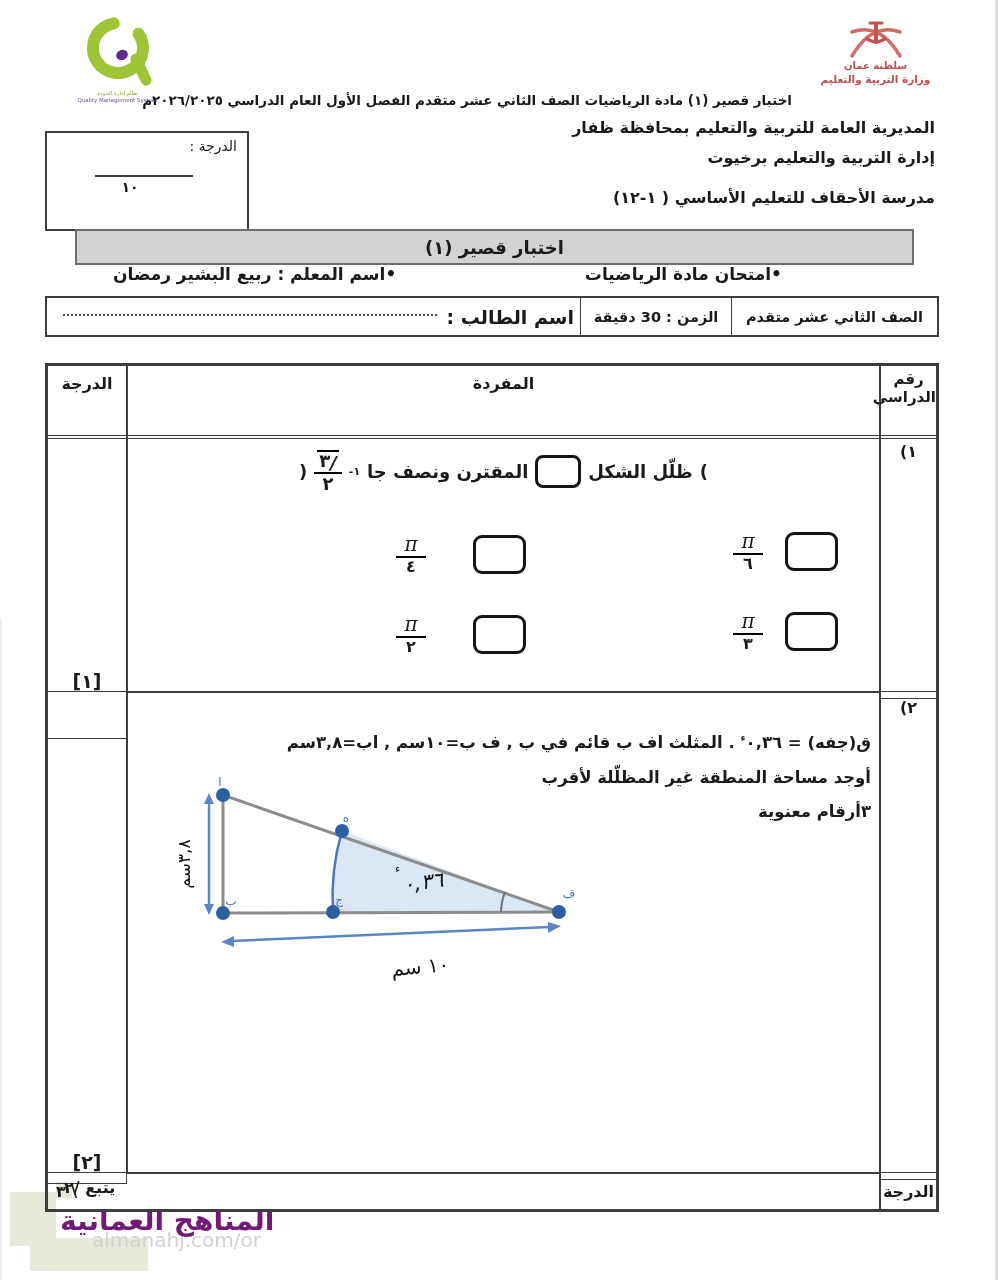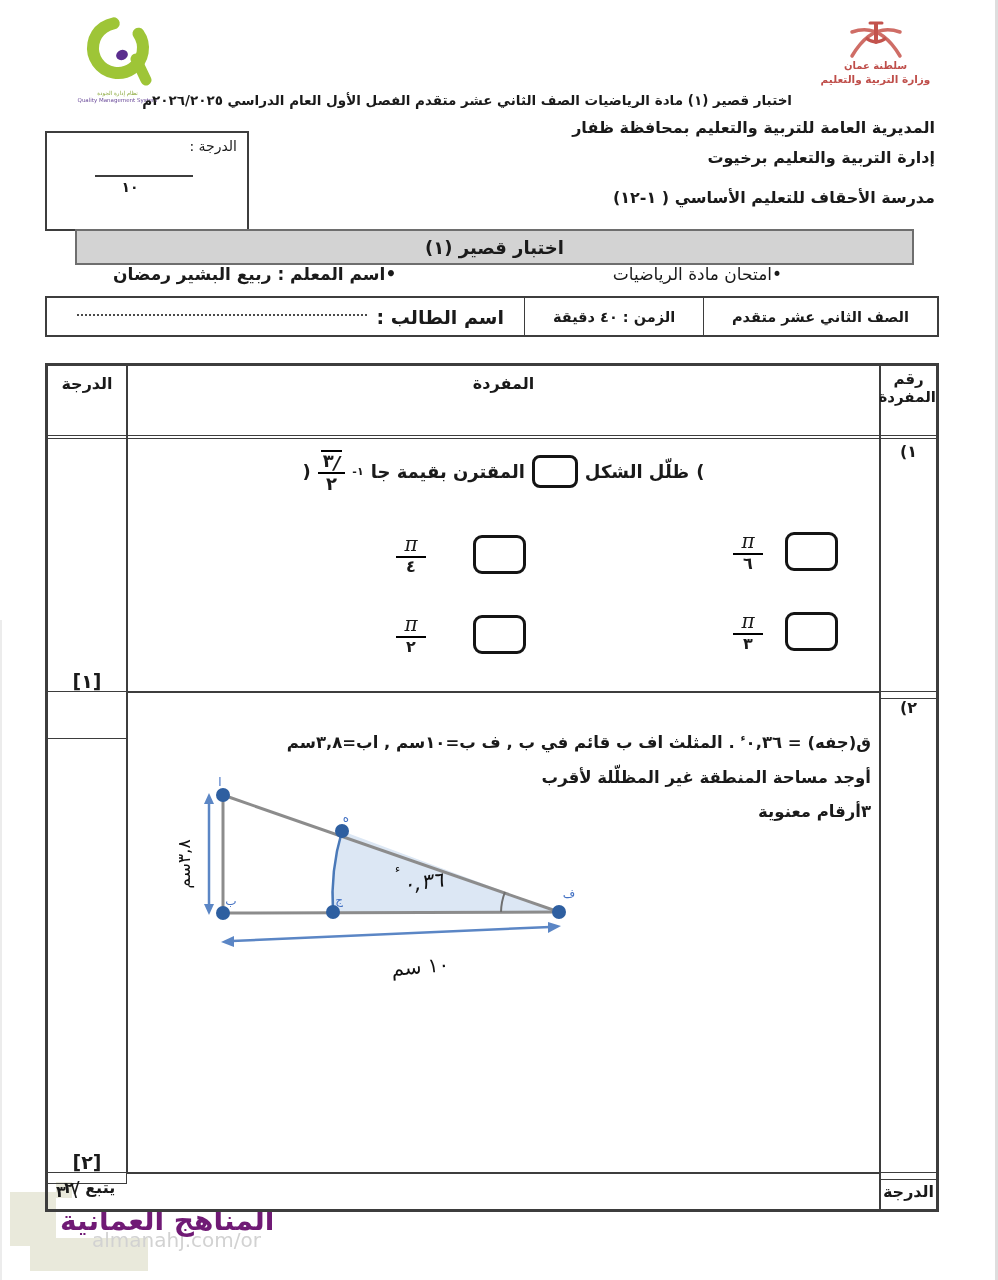--- a/index.html
+++ b/index.html
@@ -18,25 +18,25 @@
   
   .qms{left:70px;top:12px;width:95px;text-align:center;}
   .qms-cap1{font-size:5.5px;color:#8aa83a;line-height:1.2;}
   .qms-cap2{font-size:5.5px;color:#6b4b9a;line-height:1.2;}
   .moe{left:793px;top:16px;width:165px;text-align:center;color:#bf4e4a;}
   .moe-t1{font-size:10px;font-weight:bold;line-height:1.25;}
   .moe-t2{font-size:10.5px;font-weight:bold;line-height:1.25;}
   
   .title-bar{left:75px;top:229px;width:835px;height:32px;background:#d3d3d3;border:2px solid #6e6e6e;
              display:flex;align-items:center;justify-content:center;font-size:18px;font-weight:bold;}
-  .bullet-r{top:264px;right:216px;font-size:17px;font-weight:normal;}
+  .bullet-r{top:264px;right:216px;font-size:17px;font-weight:bold;}
   .bullet-l{top:264px;left:113px;font-size:17px;font-weight:bold;}
   .info-row{left:45px;top:296px;width:890px;height:37px;border:2px solid #3d3d3d;display:flex;direction:rtl;}
   .info-cell{border-left:1.5px solid #3d3d3d;display:flex;align-items:center;justify-content:center;
-             font-size:14.5px;font-weight:bold;padding:0 20px;}
+             font-size:14.5px;font-weight:bold;padding:0 6px;}
   .info-cell:last-child{border-left:none;}
   .student-cell{flex:1;justify-content:flex-start;font-size:19px;}
   .leader{flex:1;border-bottom:2px dotted #4a4a4a;margin:0 10px 5px 10px;height:1px;}
   
   .mtable{left:45px;top:363px;width:890px;height:845px;border:2px solid #3d3d3d;}
   .cell{position:absolute;border:1px solid #3d3d3d;}
   .hdr{font-weight:bold;font-size:16px;text-align:center;}
   .hdr-dbl{position:absolute;left:0;top:70px;width:100%;border-top:1px solid #3d3d3d;}
   .qnum{font-size:16px;font-weight:bold;text-align:center;padding-top:6px;direction:ltr;}
   .markcell{display:flex;align-items:flex-end;justify-content:center;font-size:19px;font-weight:bold;direction:ltr;}
@@ -120,42 +120,42 @@
 
   <div class="abs title-bar">
     <span class="rtl">اختبار قصير (١)</span>
   </div>
 
   <div class="abs bullet-r rtl">•امتحان مادة الرياضيات</div>
   <div class="abs bullet-l rtl">•اسم المعلم : ربيع البشير رمضان</div>
 
   <div class="abs info-row">
     <div class="info-cell" style="width:193px;">الصف الثاني عشر متقدم</div>
-    <div class="info-cell" style="width:138px;">الزمن : ٤٠ دقيقة</div>
+    <div class="info-cell" style="width:138px;">الزمن : 30 دقيقة</div>
     <div class="info-cell student-cell">
       <span>اسم الطالب :</span>
       <span class="leader"></span>
     </div>
   </div>
 
   <div class="abs mtable">
 
-    <div class="cell hdr" style="left:833px;top:0;width:55px;height:68px;padding-top:4px;font-size:15px;direction:rtl;">رقم المفردة</div>
+    <div class="cell hdr" style="left:833px;top:0;width:55px;height:68px;padding-top:4px;font-size:15px;direction:rtl;">رقم الدراسي</div>
     <div class="cell hdr" style="left:80px;top:0;width:751px;height:64px;padding-top:8px;direction:rtl;">المفردة</div>
     <div class="cell hdr" style="left:0;top:0;width:78px;height:64px;padding-top:8px;direction:rtl;">الدرجة</div>
     <div class="hdr-dbl"></div>
 
     <div class="cell qnum" style="left:833px;top:70px;width:55px;height:256px;">(١</div>
 
     <div class="cell" style="left:80px;top:70px;width:751px;height:256px;">
       <div class="q1line">
         <span class="ltr">(</span>
         <span class="rtl">ظلّل الشكل</span>
         <span class="chk"></span>
-        <span class="rtl">المقترن بقيمة جا</span>
+        <span class="rtl">المقترن ونصف جا</span>
         <span class="sup ltr">-١</span>
         <span class="frac">
           <span class="num">
               <span class="sqrt">
                 <span>٣</span>
                 <span class="slash">∕</span>
               </span>
             </span>
           <span class="den">٢</span>
         </span>

